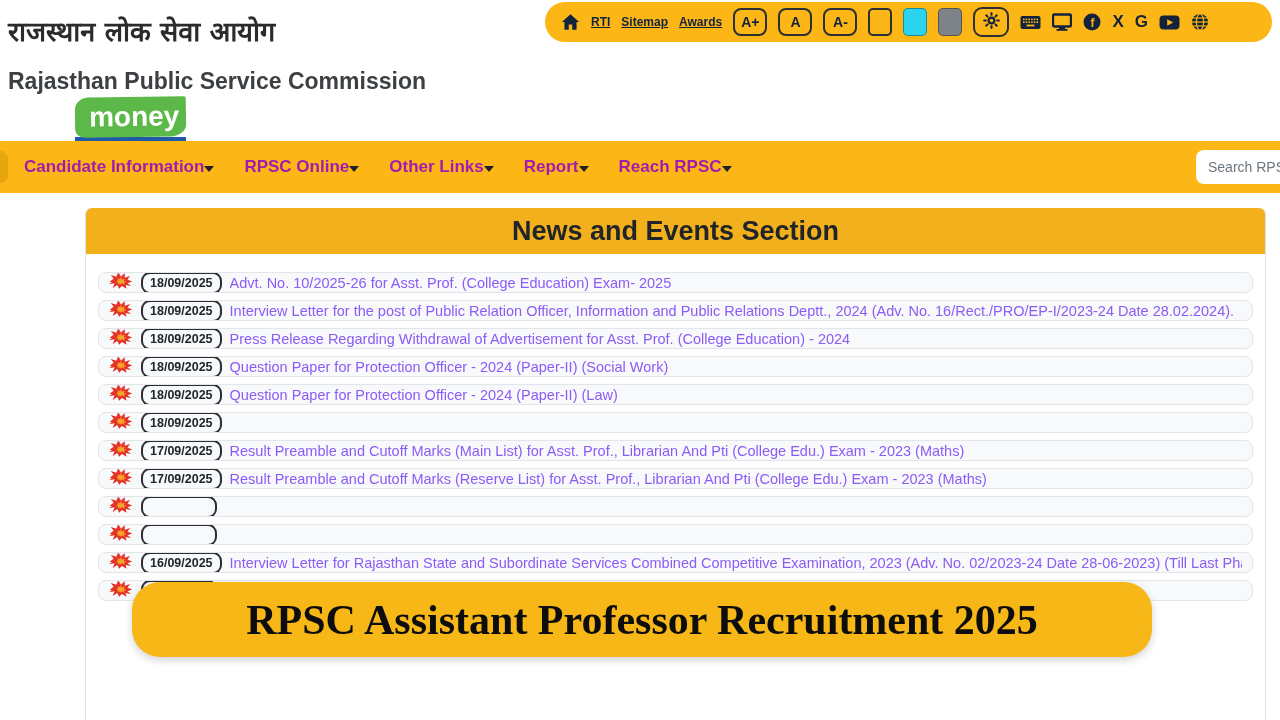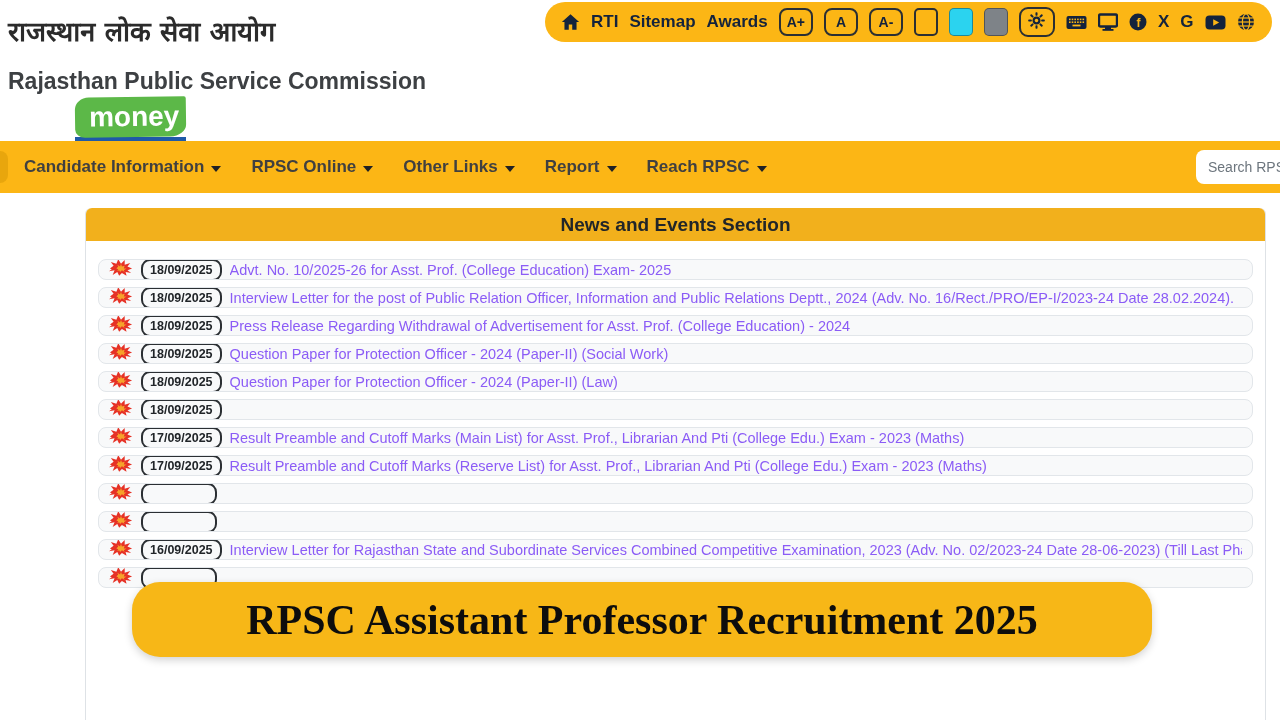--- a/index.html
+++ b/index.html
@@ -16,51 +16,51 @@
   .mc-green { background:#5cb848; color:#fff; font-size:28px; font-weight:700;
               padding:4px 6px 4px 14px; border-radius:14px 2px 16px 10px / 12px 2px 12px 8px;
               transform:rotate(-0.8deg); }
   .mc-blue  { background:#1f5aa8; color:#f9a8d4; font-size:28px; font-weight:700;
               padding:4px 12px 4px 4px; }
 
   
   .toolbar { position:absolute; left:545px; top:2px; width:727px; height:40px;
              background:#fcb615; border-radius:20px; display:flex; align-items:center;
              padding:0 14px 0 16px; gap:11px; }
-  .tb-link { font-size:17px; font-weight:700; color:#14233c; cursor:pointer; white-space:nowrap;text-align:center; }
+  .tb-link { font-size:12px; font-weight:700; color:#14233c; text-decoration:underline; cursor:pointer; white-space:nowrap;text-align:center; }
   .tb-btn  { border:2px solid #2b2f33; border-radius:8px; height:28px; min-width:34px;
              display:flex; align-items:center; justify-content:center; font-size:14px;
              font-weight:700; color:#14233c; background:transparent; cursor:pointer; padding:0 6px; }
   .swatch  { width:24px; height:28px; border-radius:5px; border:1px solid rgba(0,0,0,.35); cursor:pointer; }
   .swatch.bordered { border:2px solid #2b2f33; }
   .gear-btn { border:2px solid #2b2f33; border-radius:9px; height:30px; width:36px;
               display:flex; align-items:center; justify-content:center; cursor:pointer; }
   .tb-ico { display:flex; align-items:center; justify-content:center; cursor:pointer; }
   .glyph-ico { font-size:17px; font-weight:800; color:#14233c; cursor:pointer; }
 
   
   .navbar { position:absolute; left:0; top:141px; width:1280px; height:52px; background:#fcb615; }
   .nav-stub { position:absolute; left:-9px; top:10px; width:17px; height:32px;
               background:#e8a60d; border-radius:8px; }
   .nav-items { position:absolute; left:24px; top:0; height:52px; display:flex; align-items:center; gap:30px; }
-  .nav-item { font-size:17px; font-weight:600; color:#404040; display:flex; align-items:center;
-              gap:7px; cursor:pointer; white-space:nowrap;text-align:right; }
+  .nav-item { font-size:17px; font-weight:600; color:#a21caf; display:flex; align-items:center;
+              cursor:pointer; white-space:nowrap;text-align:right; }
   .caret { width:0; height:0; border-left:5px solid transparent; border-right:5px solid transparent;
            border-top:6px solid #1f2125; margin-top:3px; }
   .search-box { position:absolute; left:1196px; top:9px; width:120px; height:34px;
                 border:none; border-radius:8px; background:#fff; padding:0 12px;
                 font-size:14px; color:#495057; outline:none; }
   .search-box::placeholder { color:#6c757d; }
 
   
   .news { position:absolute; left:85px; top:208px; width:1181px; height:520px;
           background:#fff; border:1px solid #dee2e6; border-top:none; border-radius:6px; }
-  .news-header { height:33px; background:#f2b01c; border-radius:6px 6px 0 0;
+  .news-header { height:46px; background:#f2b01c; border-radius:6px 6px 0 0;
                  display:flex; align-items:center; justify-content:center;
-                 font-size:19px; font-weight:700; color:#212529; }
+                 font-size:27px; font-weight:700; color:#212529; }
   .news-list { padding:18px 12px 0 12px; }
   .news-row { height:21px; margin-bottom:7px; background:#f8f9fa; border:1px solid #e2e6ea;
               border-radius:8px; display:flex; align-items:center; padding:0 10px; gap:8px;
               overflow:hidden; }
   .date-badge { flex:0 0 auto; border:2px solid #2b2f33; border-radius:9px; height:22px;
                 min-width:76px; display:flex; align-items:center; justify-content:center;
                 font-size:12.5px; font-weight:700; color:#212529; padding:0 7px; background:transparent; }
   .news-text { font-size:14.5px; color:#8b5cf6; white-space:nowrap; overflow:hidden; cursor:pointer; }
   .burst { flex:0 0 auto; }
 

